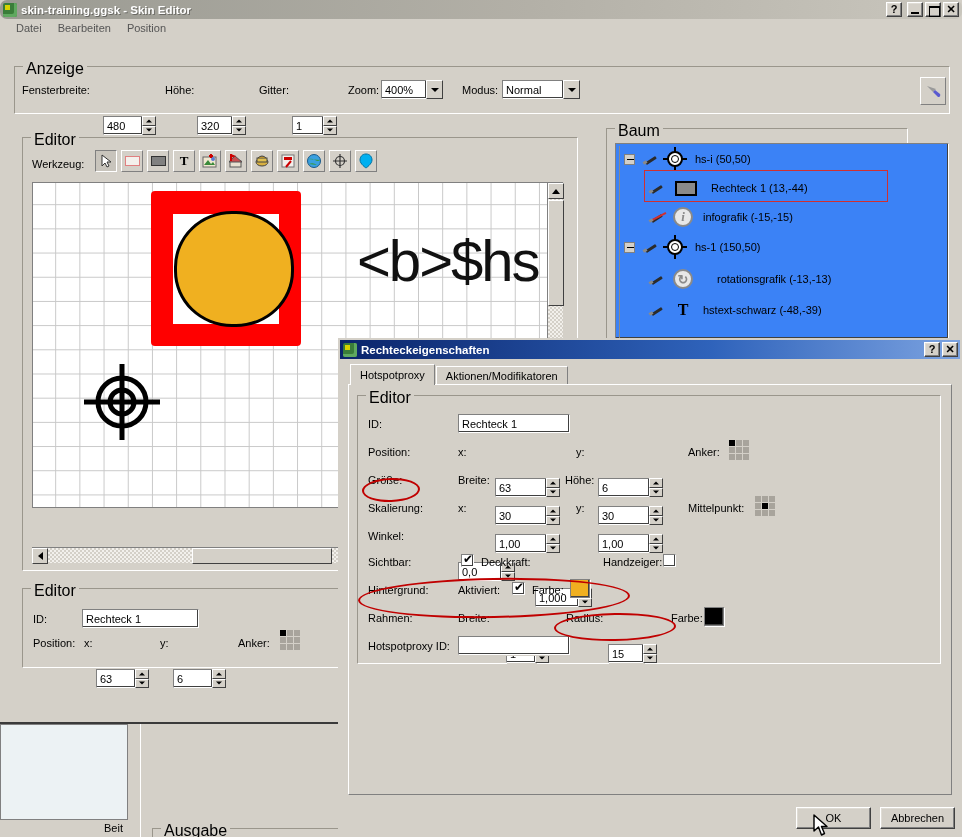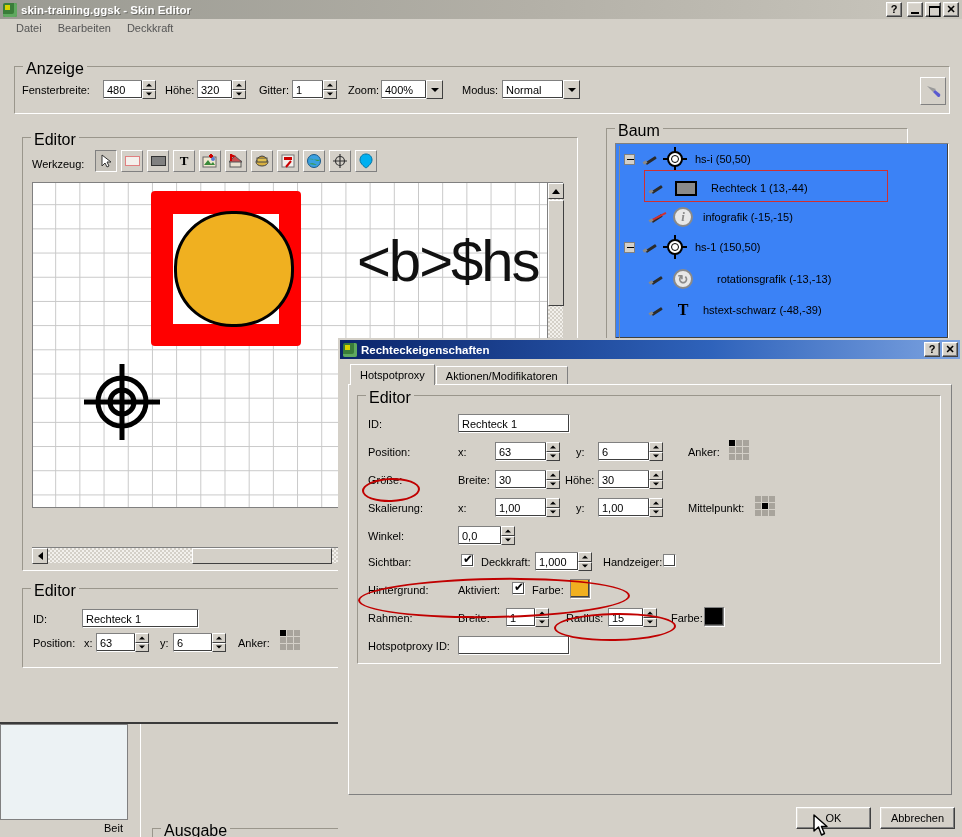--- a/index.html
+++ b/index.html
@@ -10,21 +10,21 @@
     font-family: "Liberation Sans", sans-serif;
     font-size: 11px;
     background: #d4d0c8;
   }
   #root { position: relative; width: 962px; height: 837px; background: #d4d0c8; }
 
   
   .titlebar {
     position: absolute; left: 0; top: 0; width: 962px; height: 19px;
     background: linear-gradient(to right, #9a9a92 0%, #b3b0a7 55%, #c9c6bd 100%);
-    display: flex; align-items: center; padding-left: 3px;
+    display: flex; align-items: center; padding-left: 3px; border-radius: 7px;
   }
   .titlebar .tb-icon {
     width: 14px; height: 14px; margin-right: 4px; position: relative;
     background: #3a7d3a; border-radius: 2px;
     box-shadow: inset -3px -3px 0 #5fa85f;
   }
   .titlebar .tb-icon::after{
     content:""; position:absolute; left:2px; top:2px; width:5px;height:5px;
     background:#d8d400;
   }
@@ -66,21 +66,21 @@
   }
 
   
   .field {
     background: #fff; border: 1px solid #808080;
     border-right-color:#fff; border-bottom-color:#fff;
     box-shadow: -1px -1px 0 #404040 inset, 1px 1px 0 #d4d0c8;
     height: 19px; font-size: 11px; padding: 1px 3px; line-height: 16px;
     color:#000; display:flex; align-items:center; position:relative;
   }
-  .spinwrap { display:flex; position: relative; }
+  .spinwrap { display:flex; position: relative; margin-top: 36px; }
   .spin {
     width: 14px; height: 19px; display:flex; flex-direction: column;
     margin-left: -1px;
   }
   .spin div {
     flex: 1; background: #d4d0c8;
     border: 1px solid #fff; border-right-color:#404040; border-bottom-color:#404040;
     position: relative;
   }
   .spin div::after{
@@ -266,21 +266,21 @@
       <div class="btn tb-btn">?</div>
       <div class="btn tb-btn sep glyph-min"></div>
       <div class="btn tb-btn glyph-max"></div>
       <div class="btn tb-btn glyph-close">✕</div>
     </div>
   </div>
 
   <div class="menubar">
     <div class="mi">Datei</div>
     <div class="mi">Bearbeiten</div>
-    <div class="mi">Deckkraft</div>
+    <div class="mi">Position</div>
   </div>
 
   <div class="group" style="left:14px; top:66px; width:936px; height:48px;">
     <div class="gb-inner"></div>
     <div class="gb-label">Anzeige</div>
 
     <div class="lbl" style="left:7px; top:17px;">Fensterbreite:</div>
     <div class="spinwrap" style="position:absolute; left:88px; top:13px;">
       <div class="field" style="width:40px;">480</div>
       <div class="spin">

